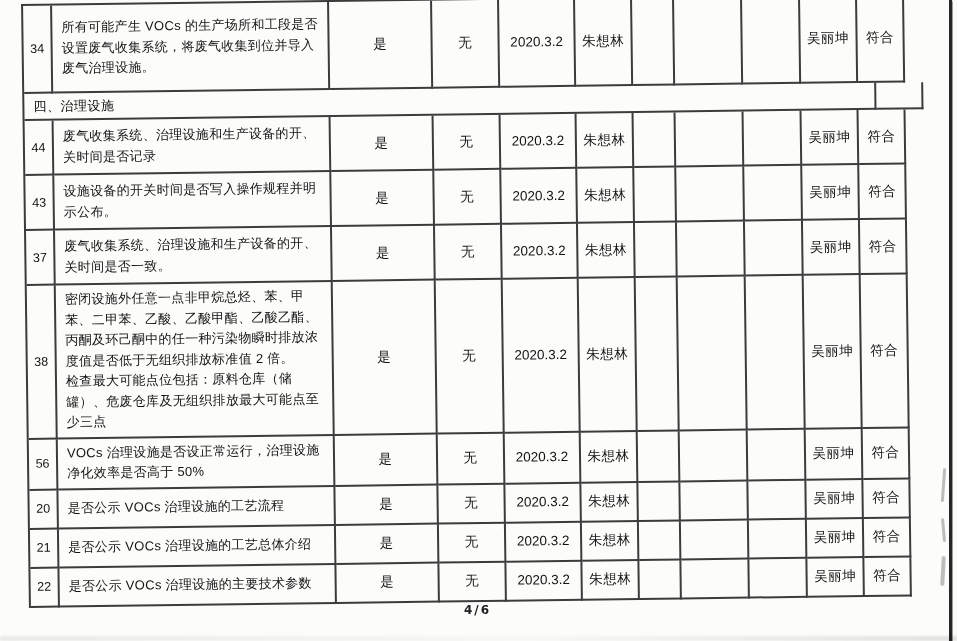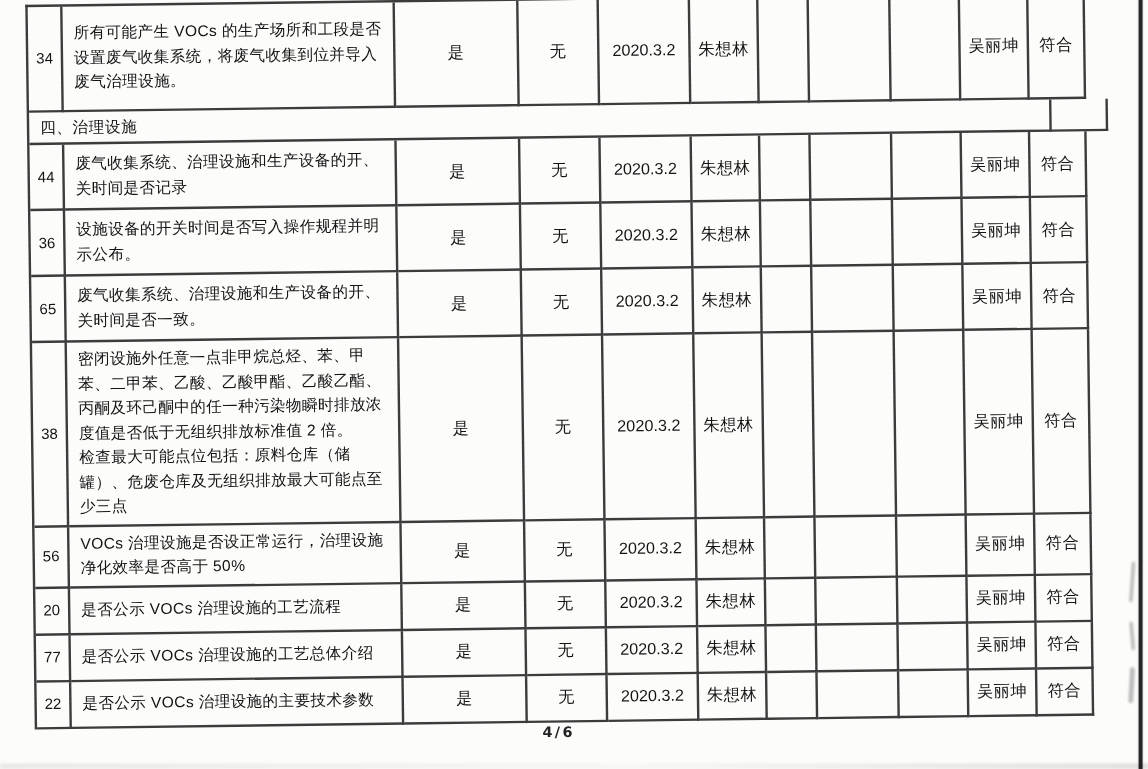--- a/index.html
+++ b/index.html
@@ -30,21 +30,21 @@
   .desc{
     justify-content:flex-start;text-align:left;white-space:pre-line;
     padding:4px 9px;font-size:13px;line-height:20.5px;letter-spacing:0.3px;
   }
   .section-row .sec-label{
     width:852px;justify-content:flex-start;text-align:left;padding-left:9px;font-size:13px;
   }
   .section-row{min-height:27px;}
   
   .page-number{
-    position:absolute;left:452px;top:603px;font-size:12px;font-weight:bold;
+    position:absolute;left:464px;top:603px;font-size:12px;font-weight:bold;
     letter-spacing:2px;color:#222;font-family:"DejaVu Sans","Liberation Sans",sans-serif;
   }
   
   .scan-edge{
     position:absolute;left:949px;top:0;width:3px;height:641px;background:#262626;
     box-shadow:0 0 1px 0.5px rgba(40,40,40,.45);
   }
   
   .bleed{position:absolute;left:936px;top:468px;width:14px;height:150px;opacity:.55;}
   .bleed i{
@@ -90,34 +90,34 @@
     <div class="cell c3">无</div>
     <div class="cell c4">2020.3.2</div>
     <div class="cell c5">朱想林</div>
     <div class="cell c6"></div>
     <div class="cell c7"></div>
     <div class="cell c8"></div>
     <div class="cell c9">吴丽坤</div>
     <div class="cell c10">符合</div>
   </div>
         <div class="row item-row" style="min-height: 55px;">
-    <div class="cell c0">36</div>
+    <div class="cell c0">43</div>
     <div class="cell c1 desc">设施设备的开关时间是否写入操作规程并明示公布。</div>
     <div class="cell c2">是</div>
     <div class="cell c3">无</div>
     <div class="cell c4">2020.3.2</div>
     <div class="cell c5">朱想林</div>
     <div class="cell c6"></div>
     <div class="cell c7"></div>
     <div class="cell c8"></div>
     <div class="cell c9">吴丽坤</div>
     <div class="cell c10">符合</div>
   </div>
         <div class="row item-row" style="min-height: 55px;">
-    <div class="cell c0">65</div>
+    <div class="cell c0">37</div>
     <div class="cell c1 desc">废气收集系统、治理设施和生产设备的开、关时间是否一致。</div>
     <div class="cell c2">是</div>
     <div class="cell c3">无</div>
     <div class="cell c4">2020.3.2</div>
     <div class="cell c5">朱想林</div>
     <div class="cell c6"></div>
     <div class="cell c7"></div>
     <div class="cell c8"></div>
     <div class="cell c9">吴丽坤</div>
     <div class="cell c10">符合</div>
@@ -156,21 +156,21 @@
     <div class="cell c3">无</div>
     <div class="cell c4">2020.3.2</div>
     <div class="cell c5">朱想林</div>
     <div class="cell c6"></div>
     <div class="cell c7"></div>
     <div class="cell c8"></div>
     <div class="cell c9">吴丽坤</div>
     <div class="cell c10">符合</div>
   </div>
         <div class="row item-row" style="min-height: 39px;">
-    <div class="cell c0">77</div>
+    <div class="cell c0">21</div>
     <div class="cell c1 desc">是否公示 VOCs 治理设施的工艺总体介绍</div>
     <div class="cell c2">是</div>
     <div class="cell c3">无</div>
     <div class="cell c4">2020.3.2</div>
     <div class="cell c5">朱想林</div>
     <div class="cell c6"></div>
     <div class="cell c7"></div>
     <div class="cell c8"></div>
     <div class="cell c9">吴丽坤</div>
     <div class="cell c10">符合</div>

